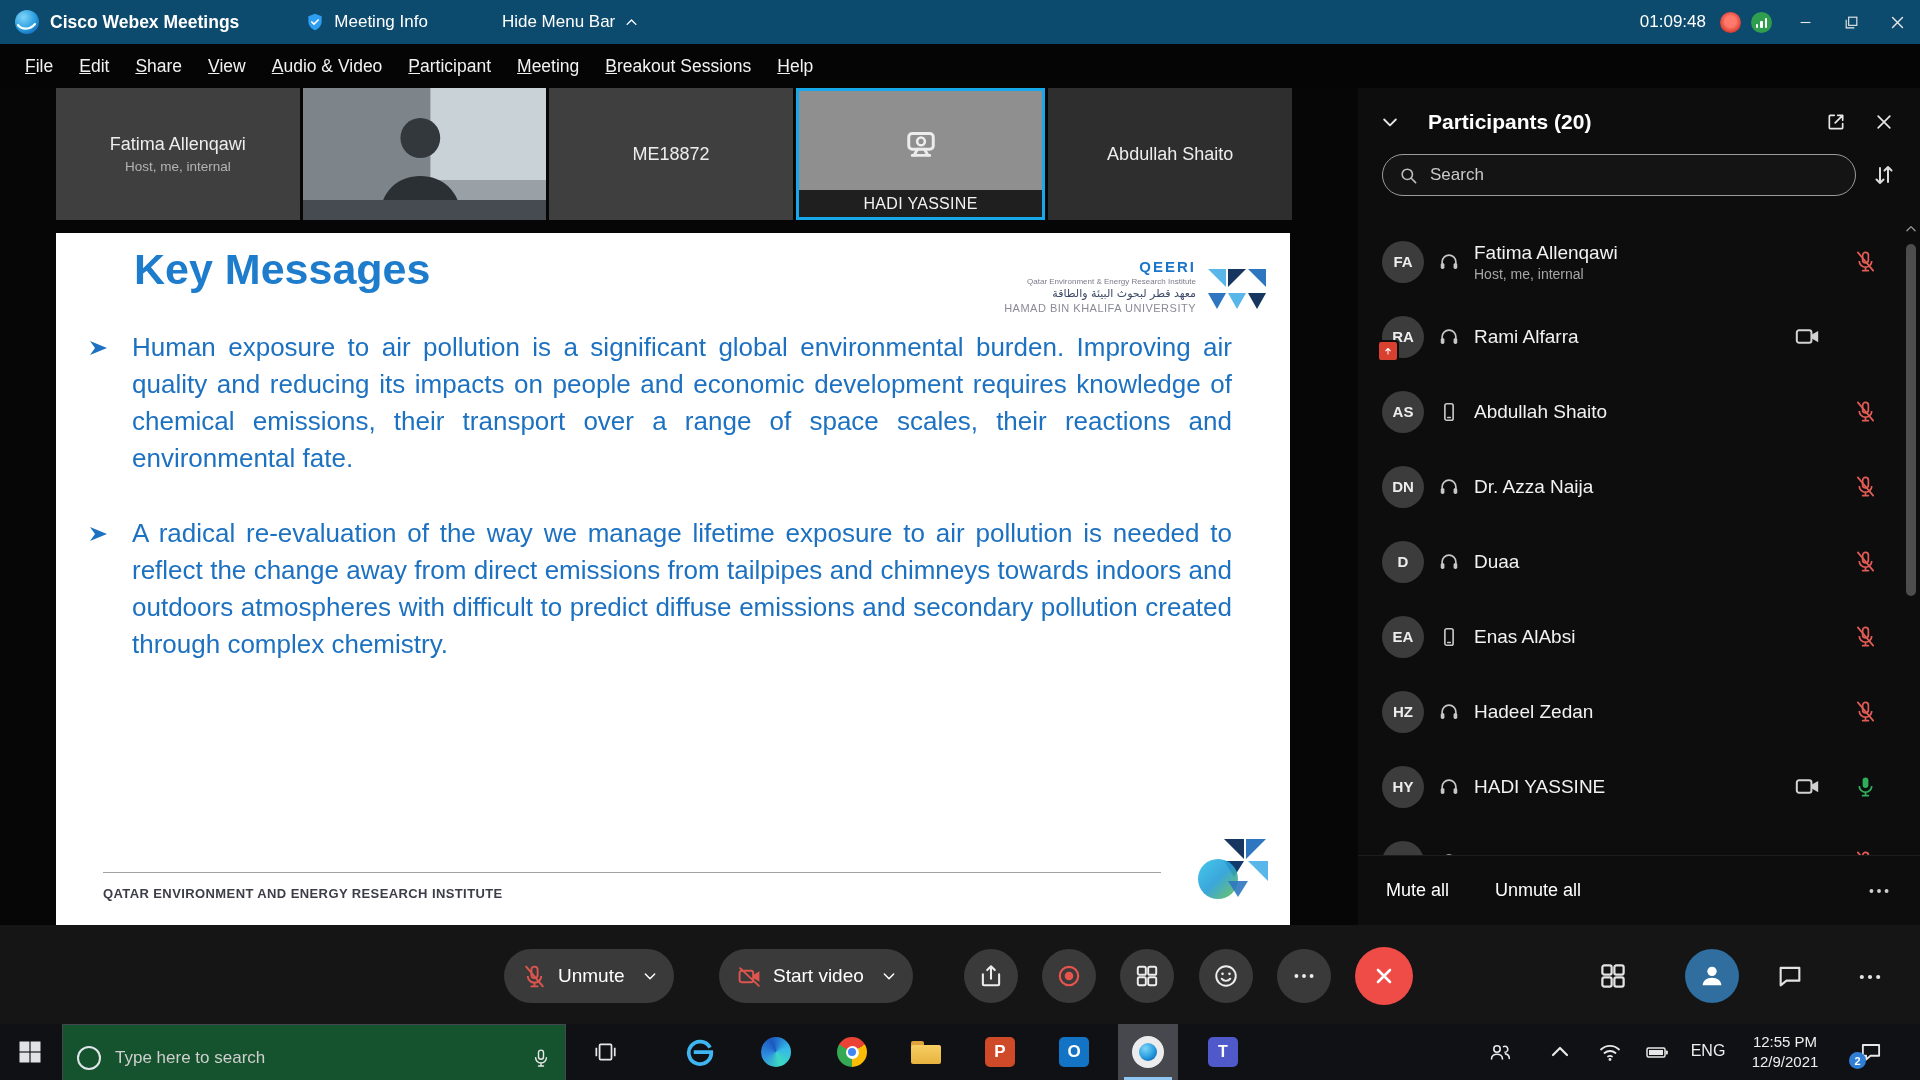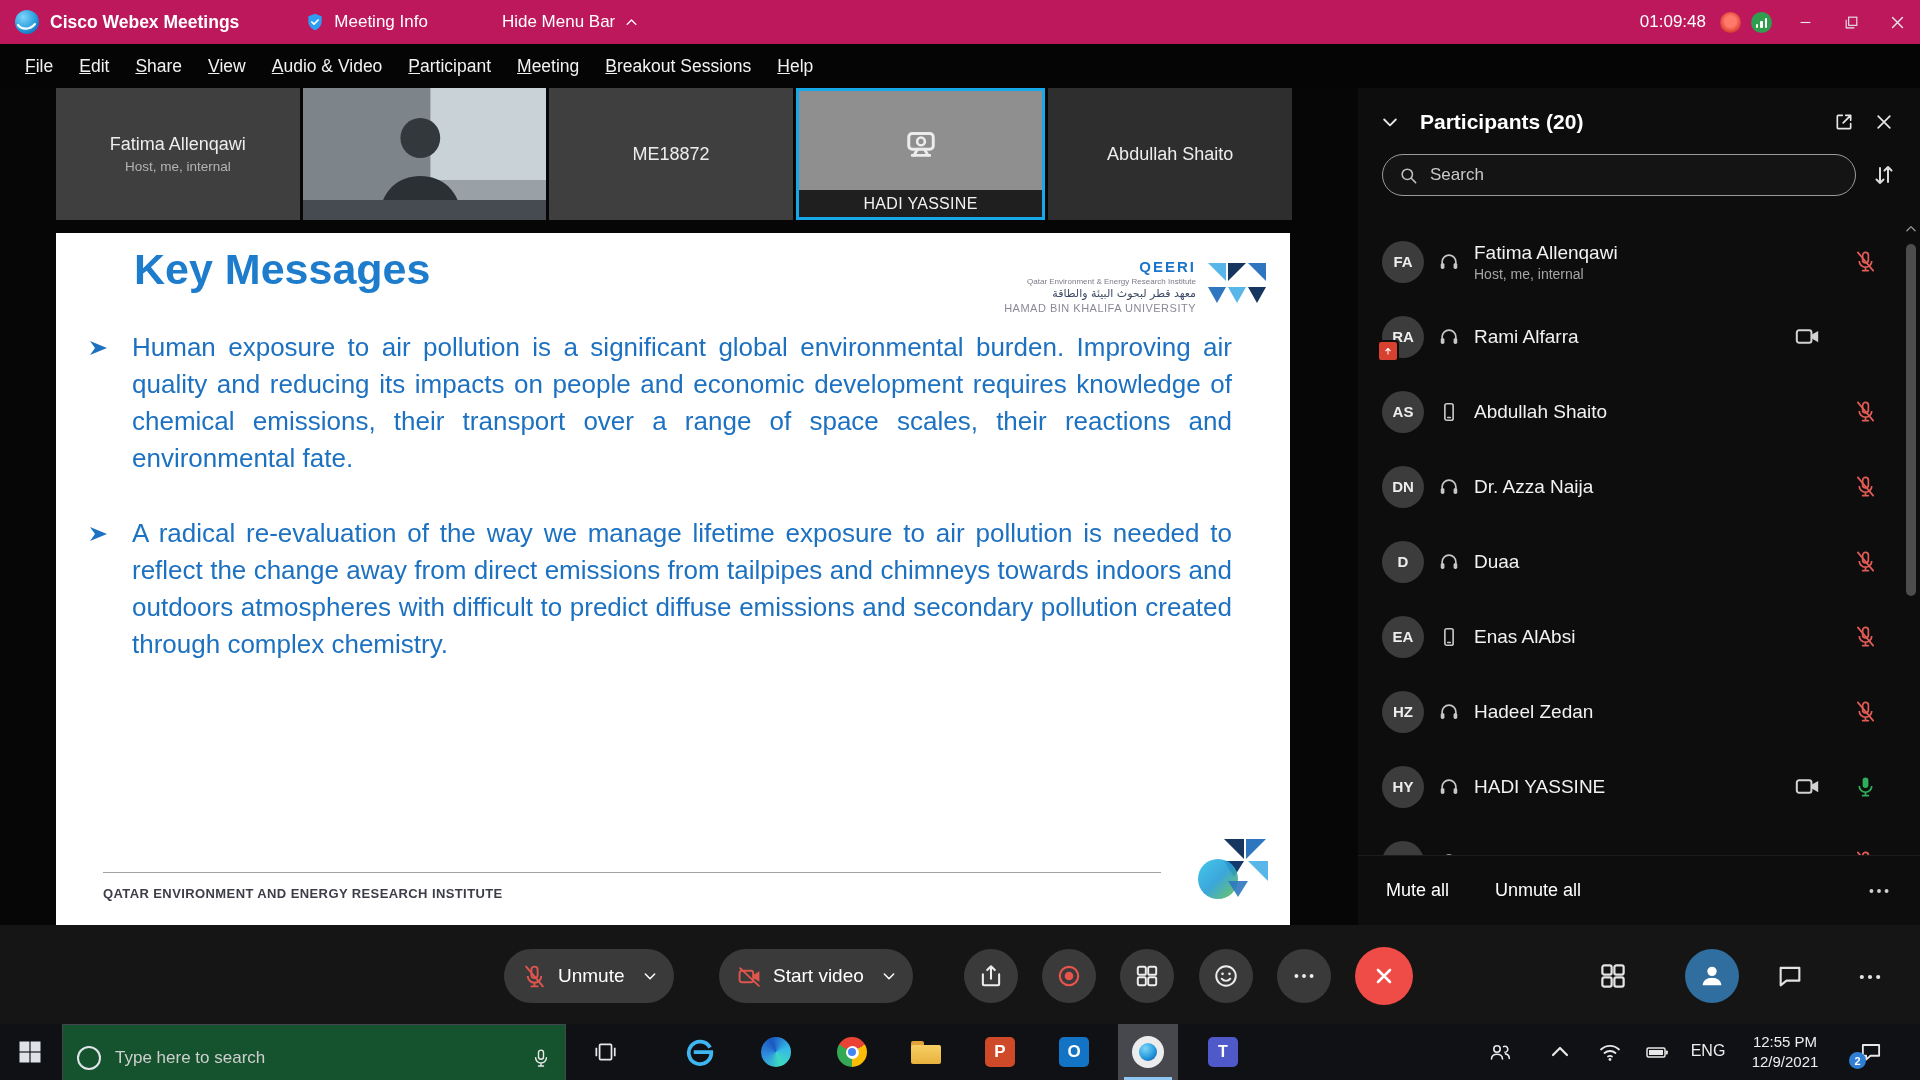--- a/index.html
+++ b/index.html
@@ -1,20 +1,20 @@
 <!DOCTYPE html>
 <html><head>
 <meta charset="utf-8">
 <style>
   html,body{margin:0;padding:0;background:#000;}
   body{font-family:"Liberation Sans","DejaVu Sans",sans-serif;color:#fff;}
   .app{position:relative;width:1920px;height:1080px;background:#060606;overflow:hidden;}
 
   
-  .title-bar{position:absolute;left:0;top:0;width:1920px;height:44px;background:#be185d;display:flex;align-items:center;padding-left:14px;box-sizing:border-box;}
+  .title-bar{position:absolute;left:0;top:0;width:1920px;height:44px;background:#0c4a6e;display:flex;align-items:center;padding-left:14px;box-sizing:border-box;}
   .wx-logo{width:26px;height:26px;margin-right:10px;flex:none}
   .app-title{font-size:17.5px;font-weight:700;margin-right:66px}
   .mi{display:flex;align-items:center;gap:9px;margin-right:74px;font-size:17px}
   .mi svg{width:20px;height:20px}
   .hm{display:flex;align-items:center;gap:9px;font-size:17px}
   .hm svg{width:15px;height:15px;color:#fff}
   .sp{flex:1}
   .timer{font-size:17px;margin-right:14px}
   .sicon{width:21px;height:21px;border-radius:50%;margin-right:10px;flex:none}
   .rec-ind{background:radial-gradient(circle at 50% 45%,#ff7a6a 0 35%,#d63a2e 72%);}
@@ -40,37 +40,37 @@
   .tile.dark{background:#2e2e2e}
   .tile.video{background:#7d858b;padding:0}
   .tile.video svg{position:absolute;inset:0;width:100%;height:100%}
   .tile.sel{border:3px solid #16a8e8;background:#8f8f8f}
   .tile.sel .devicon{width:42px;height:42px;color:#ececec;margin-bottom:20px}
   .nstrip{position:absolute;left:0;right:0;bottom:0;height:27px;background:rgba(16,16,16,.88);display:flex;align-items:center;justify-content:center;font-size:16px;letter-spacing:.3px;color:#f2f2f2}
 
   
   .slide{position:absolute;left:56px;top:145px;width:1234px;height:692px;background:#fff}
   .s-title{position:absolute;left:78px;top:12px;font-size:43px;font-weight:700;color:#1e7ccd}
-  .qeeri{position:absolute;right:22px;top:22px;display:flex;align-items:center;gap:10px}
+  .qeeri{position:absolute;right:22px;top:22px;display:flex;align-items:flex-end;gap:10px}
   .q-txt{text-align:right;line-height:1.3;padding-top:2px}
   .q-name{color:#1b75c8;font-weight:700;font-size:15px;letter-spacing:2px}
   .q-tag{font-size:8px;color:#7b7b8a}
   .q-ar{font-size:11px;color:#3c4a66;font-family:"DejaVu Sans",sans-serif}
   .q-uni{font-size:11px;color:#8a8a96;letter-spacing:.5px}
   .bullets{position:absolute;left:32px;top:96px}
   .bullet{display:flex;gap:22px;margin-bottom:38px}
   .bullet svg{width:22px;height:22px;flex:none;margin-top:8px}
   .btext{width:1100px;font-size:26px;line-height:37px;color:#1d71c1;text-align:justify;margin:0}
   .s-line{position:absolute;left:47px;bottom:52px;width:1058px;height:1px;background:#a2a2a2}
   .s-foot{position:absolute;left:47px;bottom:24px;font-size:13px;color:#3d3d49;letter-spacing:.4px;font-weight:700}
   .s-logo2{position:absolute;right:20px;bottom:24px}
 
   
   .panel{position:absolute;right:0;top:0;width:562px;height:837px;background:#0d0d0d}
-  .ph{display:flex;align-items:center;gap:20px;padding:22px 26px 0 22px}
+  .ph{display:flex;align-items:center;gap:28px;padding:22px 26px 0 22px}
   .ph .ptitle{font-size:21px;font-weight:700}
   .ph svg{width:20px;height:20px;color:#e8e8e8}
   .ps{display:flex;align-items:center;gap:16px;padding:20px 24px 0 24px}
   .sbox{flex:1;height:42px;border:1.5px solid #9b9b9b;border-radius:21px;background:#141414;display:flex;align-items:center;gap:10px;padding:0 16px;box-sizing:border-box}
   .sbox svg{width:19px;height:19px;color:#bdbdbd;flex:none}
   .sbox input{background:transparent;border:0;outline:0;color:#e8e8e8;font-size:17px;width:100%;font-family:inherit}
   .sbox input::placeholder{color:#c9c9c9}
   .sortbtn{width:24px;height:24px;color:#dcdcdc;flex:none}
   .plist{position:absolute;top:136px;left:0;right:16px;bottom:70px;overflow:hidden}
   .p-row{height:75px;display:flex;align-items:center;padding:0 10px 0 24px;gap:14px}

